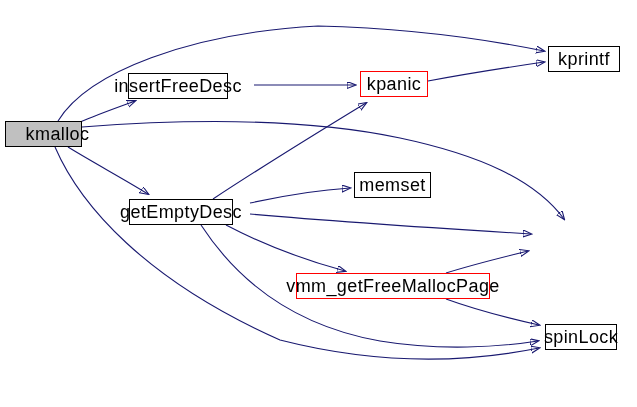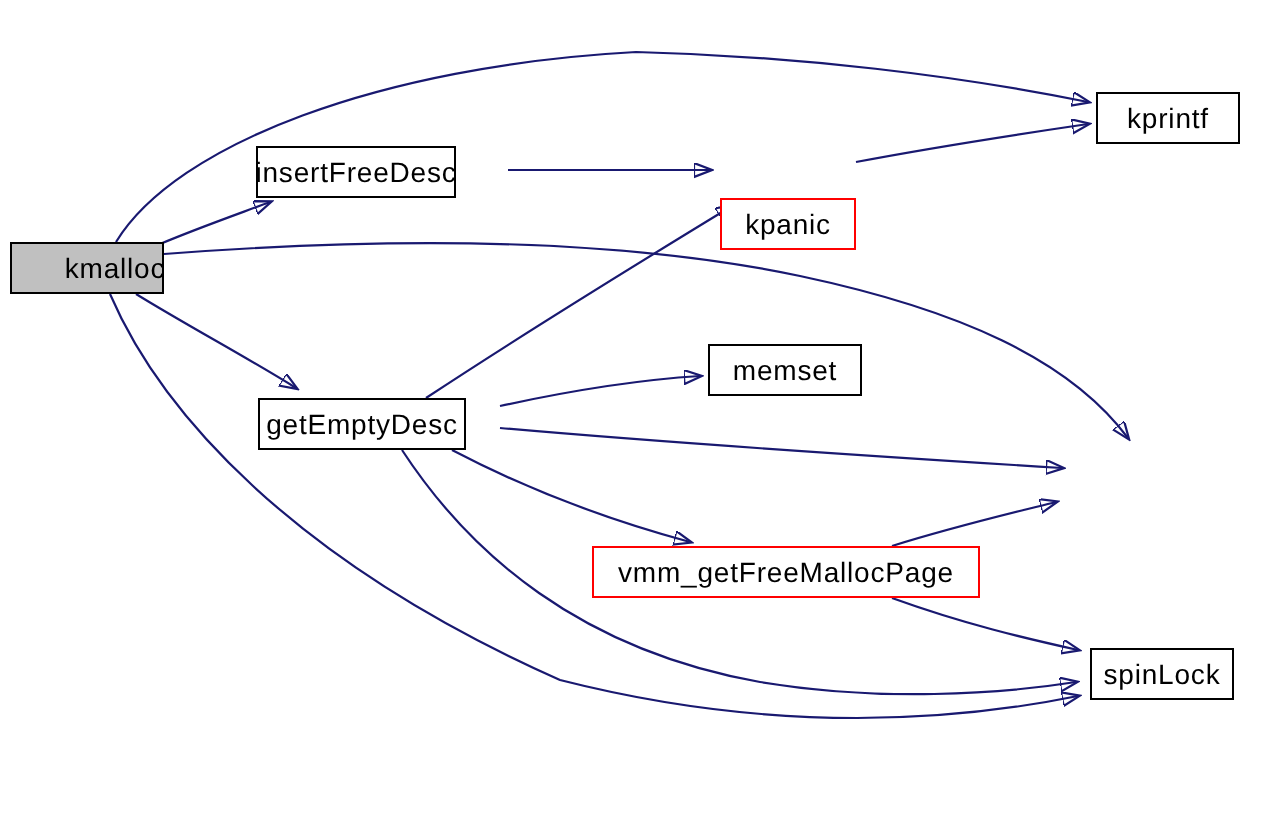--- a/index.html
+++ b/index.html
@@ -13,29 +13,29 @@
   #edges { position:absolute; left:0; top:0; width:637px; height:407px; }
   #edges path { fill:none; stroke:#191970; stroke-width:1.1px; }
   .node {
     position:absolute;
     box-sizing:border-box;
     height:26px;
     border:1px solid #000000;
     background:#ffffff;
     color:#000000;
     display:flex; align-items:center; justify-content:center;
-    font-size:14px; letter-spacing:0.4px;
+    font-size:18px; letter-spacing:0.4px;
     white-space:nowrap;
     cursor:pointer;
   }
   .node.start { background:#c0c0c0;padding-left:28px; }
   .node.red   { border-color:#ff0000; }
   #n-kmalloc        { left:5px;   top:121px; width:77px;  }
   #n-insertFreeDesc { left:128px; top:73px;  width:100px; }
-  #n-kpanic         { left:360px; top:71px;  width:68px;margin-top:28px;  }
+  #n-kpanic         { left:360px; top:71px;  width:68px;  }
   #n-kprintf        { left:548px; top:46px;  width:72px;  }
   #n-getEmptyDesc   { left:129px; top:199px; width:104px; }
   #n-memset         { left:354px; top:172px; width:77px;  }
   #n-spinUnlock     { left:536px; top:224px; width:90px;  }
   #n-vmm            { left:296px; top:273px; width:194px; }
   #n-spinLock       { left:545px; top:324px; width:72px;  }
 </style>
 </head>
 <body>
 

